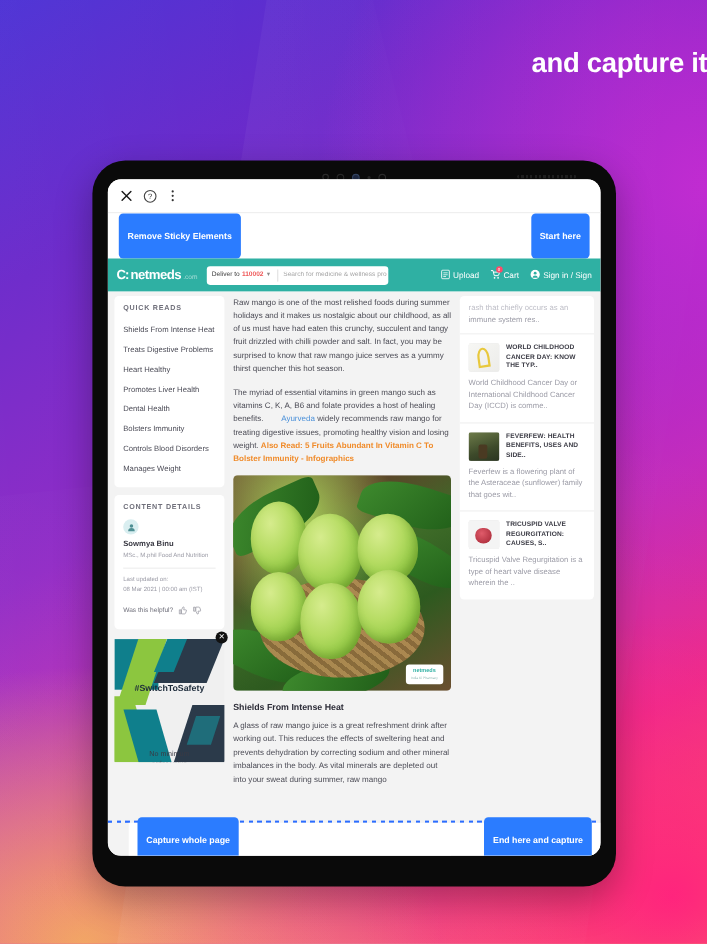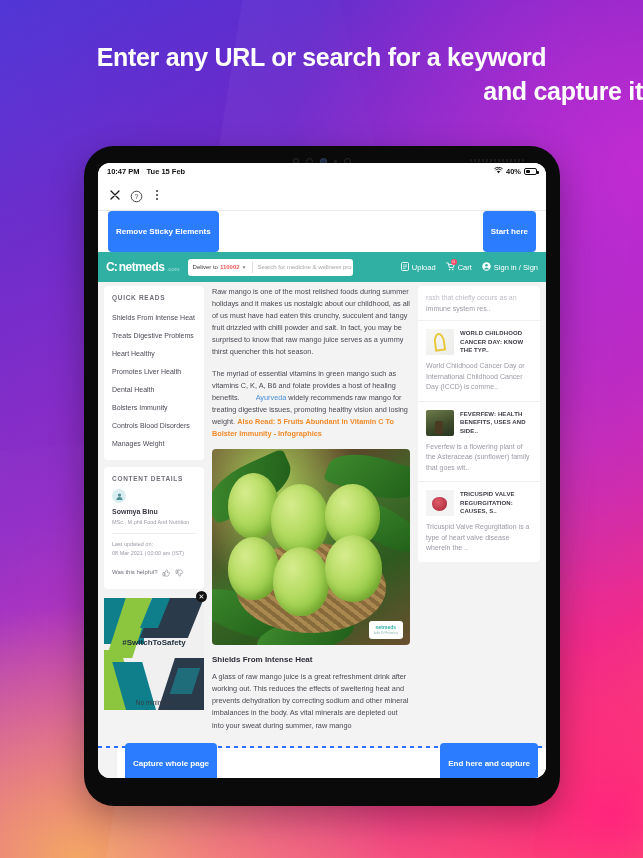--- a/index.html
+++ b/index.html
@@ -381,54 +381,36 @@
   .screen-inner { position: relative; flex: 1 1 auto; display: flex; flex-direction: column; overflow: hidden; }
 </style>
 </head>
 <body>
 
 <div class="bg-streak streak-a"></div>
 <div class="bg-streak streak-b"></div>
 <div class="bg-streak streak-c"></div>
 
 <div class="headline">
-  <span>Enter any URL or search for a keyword</span>
   <span class="l2">and capture it</span>
 </div>
 
 <div class="tablet">
 
   <div class="tablet-cams">
     <span class="cam cam-ring"></span>
     <span class="cam cam-ring2"></span>
     <span class="cam cam-lens"></span>
     <span class="cam cam-dot"></span>
     <span class="cam cam-ring3"></span>
   </div>
   <div class="speaker-grille"></div>
 
   <div class="screen">
 
-    <div class="statusbar">
-      <span class="sb-time">10:47 PM</span>
-      <span class="sb-date">Tue 15 Feb</span>
-      <span class="sb-right">
-        <span class="wifi-icon">
-          <svg width="9" height="7" viewBox="0 0 9 7">
-              <path d="M4.5 6.2 L2.9 4.4 a2.4 2.4 0 0 1 3.2 0 Z" fill="#111"></path>
-              <path d="M1.6 3.1 a4.3 4.3 0 0 1 5.8 0" stroke="#111" stroke-width="0.9" fill="none"></path>
-              <path d="M0.4 1.8 a6.2 6.2 0 0 1 8.2 0" stroke="#111" stroke-width="0.9" fill="none"></path>
-            </svg>
-        </span>
-        <span class="sb-batt-pct">40%</span>
-        <span class="batt">
-            <span class="batt-fill"></span>
-          </span>
-      </span>
-    </div>
 
     <div class="urlbar">
       <span class="url-close">
         <svg width="14" height="14" viewBox="0 0 14 14">
             <path d="M3 3 L11 11 M11 3 L3 11" stroke="#1a1a1a" stroke-width="1.3" stroke-linecap="round"></path>
           </svg>
       </span>
       <span class="url-help">
         <svg width="13" height="13" viewBox="0 0 13 13">
             <circle cx="6.5" cy="6.5" r="5.3" stroke="#444" stroke-width="1" fill="none"></circle>

